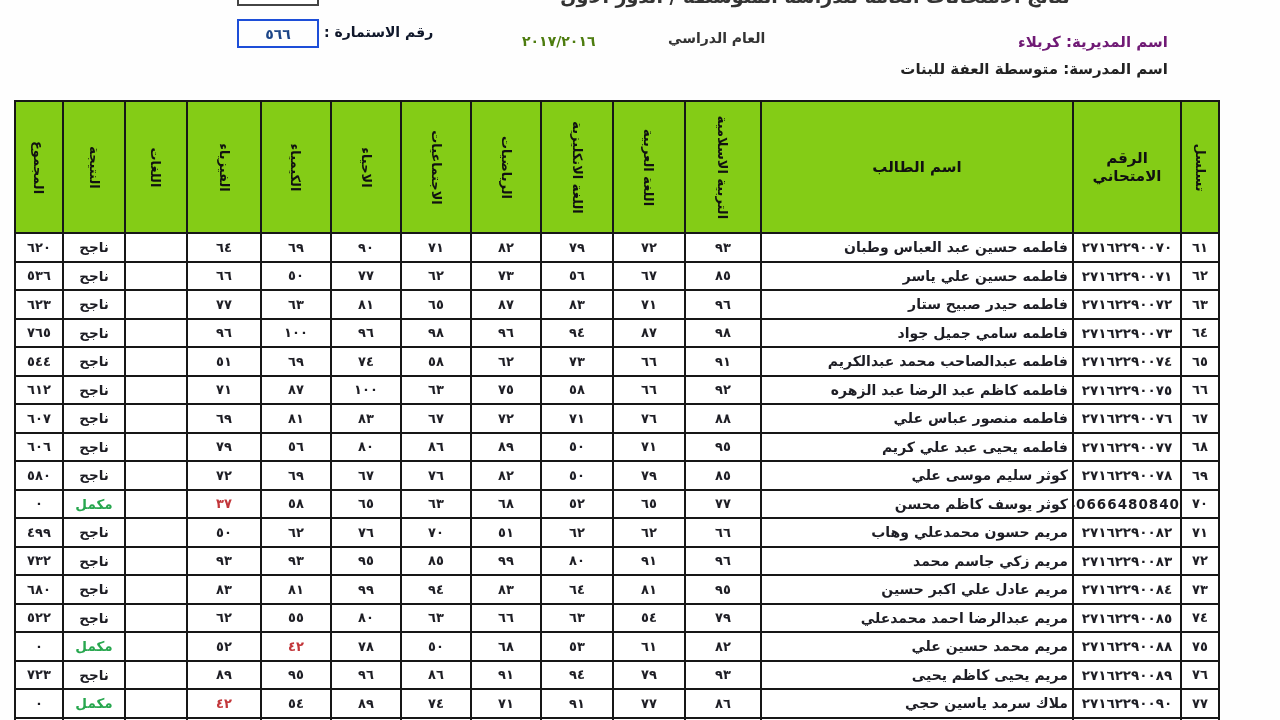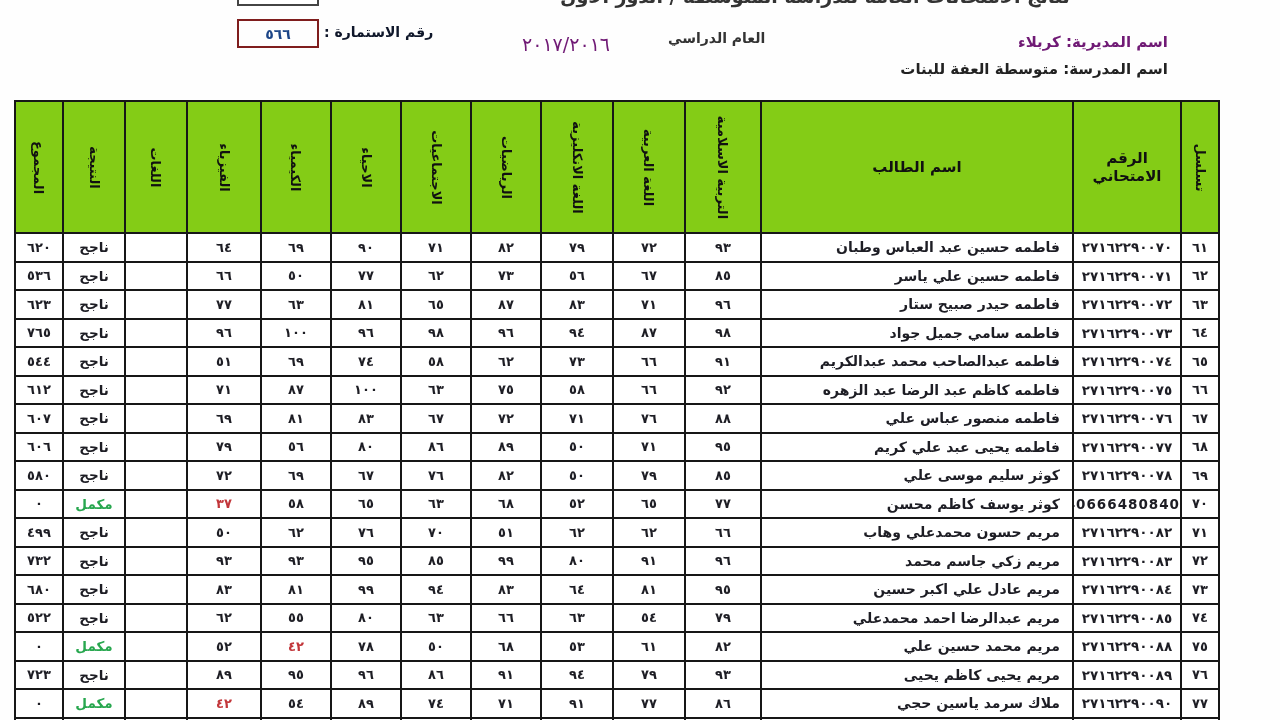--- a/index.html
+++ b/index.html
@@ -6,41 +6,41 @@
   html,body { width:1280px; height:720px; overflow:hidden; background:#ffffff;
               font-family:"DejaVu Sans", sans-serif; }
   #stage { position:relative; width:1280px; height:720px; background:#fefefe; }
 
   
   .clip-title { position:absolute; left:560px; top:-15px; width:440px; text-align:center;
                 font-size:19px; font-weight:bold; color:#333; white-space:nowrap; }
   .hdr-right-1 { position:absolute; right:112px; top:33px; font-size:15px; font-weight:bold; color:#701a75; direction:rtl; }
   .hdr-right-2 { position:absolute; right:112px; top:60px; font-size:15px; font-weight:bold; color:#222; direction:rtl; }
   .year-label  { position:absolute; left:668px; top:30px; font-size:14px; font-weight:bold; color:#333; direction:rtl; }
-  .year-value  { position:absolute; left:522px; top:33px; font-size:19px; font-weight:normal; color:#701a75; direction:ltr; }
+  .year-value  { position:absolute; left:522px; top:33px; font-size:14px; font-weight:bold; color:#4d7c0f; direction:ltr; }
   .form-label  { position:absolute; left:324px; top:24px; font-size:14px; font-weight:bold; color:#0f172a; direction:rtl; }
   .form-box    { position:absolute; left:237px; top:19px; width:82px; height:29px;
-                 border:2px solid #7f1d1d; display:flex; align-items:center; justify-content:center;
+                 border:2px solid #1d4ed8; display:flex; align-items:center; justify-content:center;
                  font-size:14px; font-weight:bold; color:#1c4587; }
   .top-box     { position:absolute; left:237px; top:-20px; width:82px; height:26px; border:2px solid #444; background:#fff; }
 
   
   table { position:absolute; left:14px; top:100px; width:1204px;
           border-collapse:collapse; table-layout:fixed; direction:rtl; }
   th,td { border:2px solid #171717; overflow:hidden; }
   thead th { background:#84cc16; height:132px; text-align:center; vertical-align:middle;
              font-weight:bold; color:#111; }
   thead .hwrap { width:100%; height:128px; display:flex; align-items:center; justify-content:center; }
   thead .rot  { display:inline-block; transform:rotate(90deg); white-space:nowrap;
                 font-size:13px; font-weight:bold; }
   thead .flat { font-size:15px; font-weight:bold; }
   tbody tr { height:28.5px; }
   tbody td { background:#fff; text-align:center; vertical-align:middle;
              font-size:13px; font-weight:bold; color:#1d1d24; }
-  td.c-name { text-align:right; padding-right:12px; font-size:14px; white-space:nowrap; }
+  td.c-name { text-align:right; padding-right:4px; font-size:14px; white-space:nowrap; }
   td.c-exam { font-size:13.5px; letter-spacing:1px; }
   td.c-serial { font-size:13px; }
   td.c-result { font-size:13.5px; }
   td.red   { color:#c2363a; }
   td.green { color:#28a74f; }
 
   
   col.w-serial{width:38px} col.w-exam{width:108px} col.w-name{width:312px}
   col.w-islamic{width:76px} col.w-arabic{width:72px} col.w-english{width:72px}
   col.w-math{width:70px} col.w-social{width:70px} col.w-bio{width:70px}

